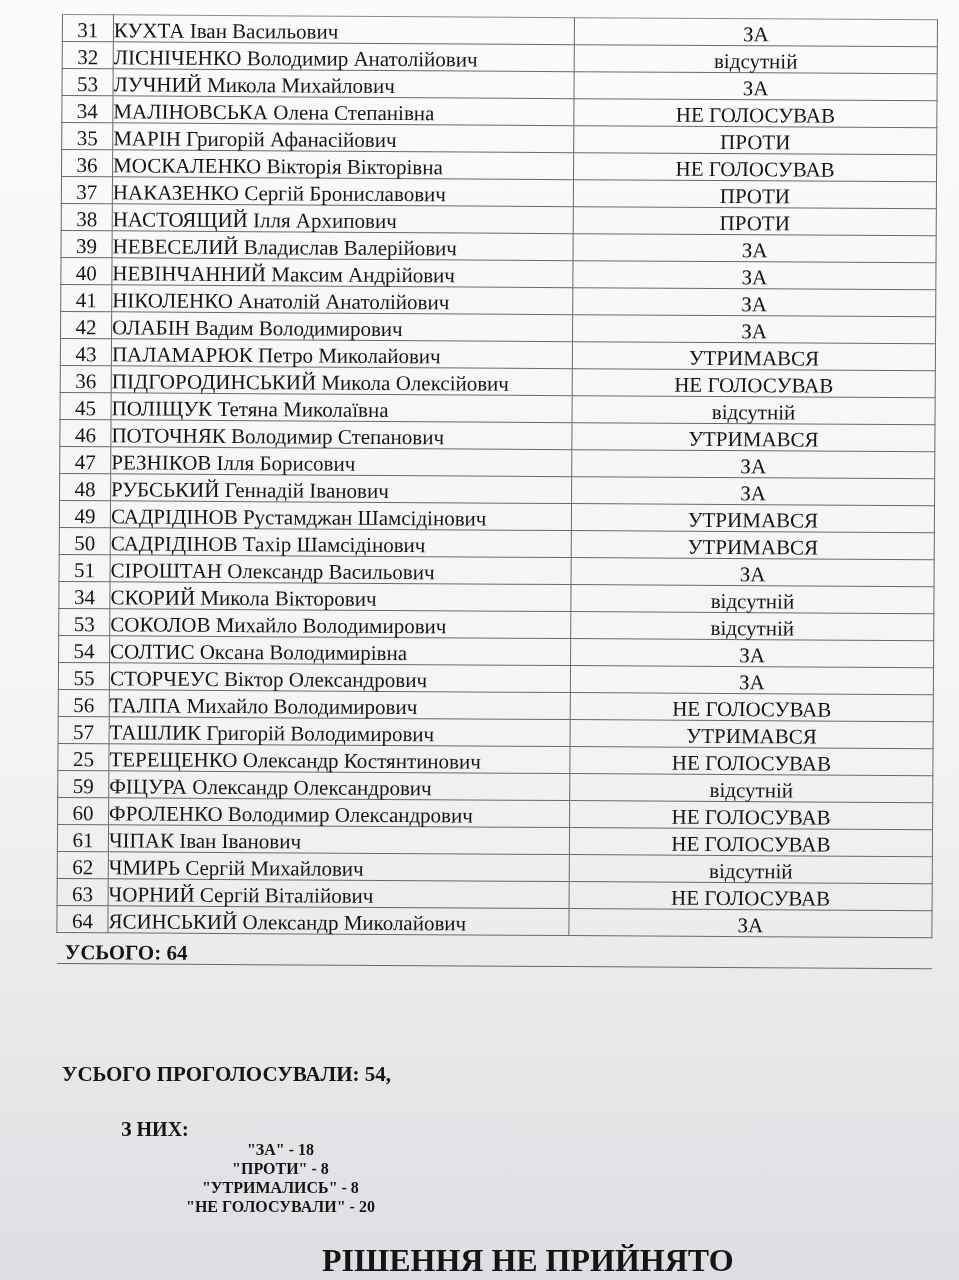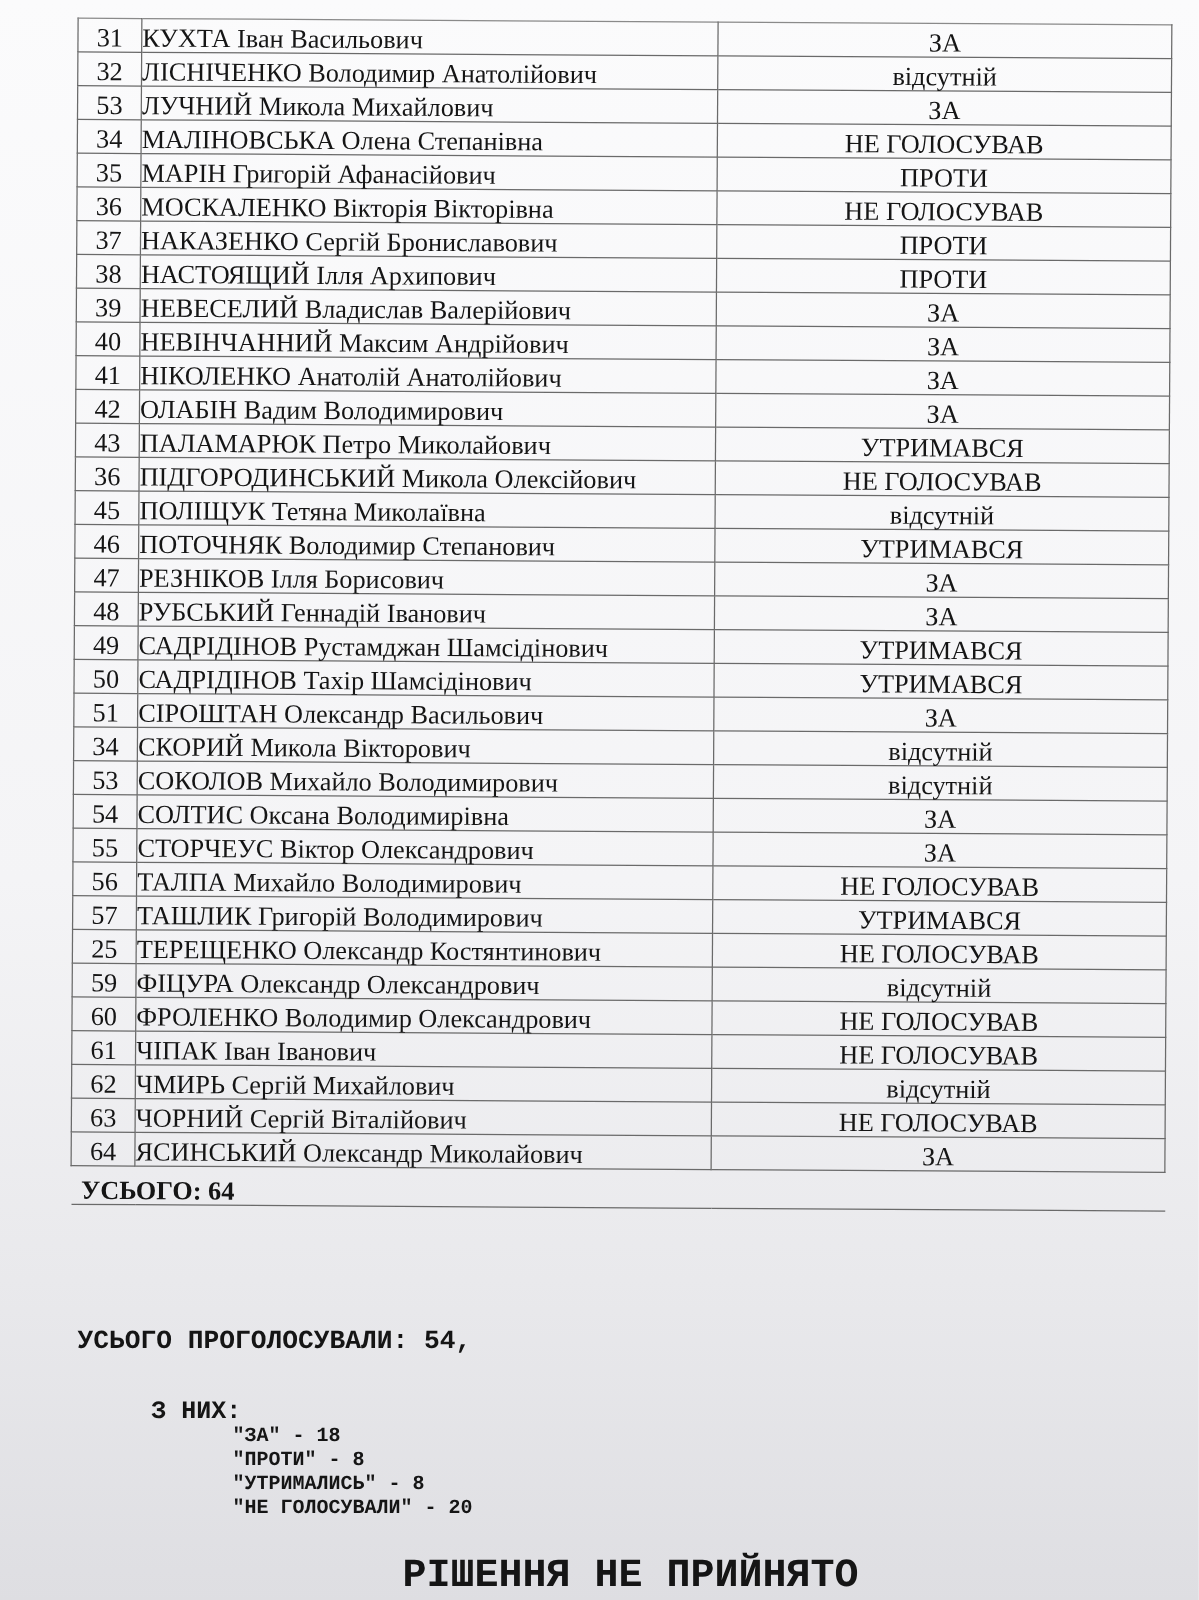--- a/index.html
+++ b/index.html
@@ -20,21 +20,21 @@
     table.votes td {
       border: 1px solid #6a6a6a;
       height: 26px; padding: 0 0 0 0; vertical-align: bottom;
       white-space: nowrap;
     }
     td.num { width: 50px; text-align: center; border-left: none; }
     td.name { width: 460px; padding-left: 10px; }
     td.vote { text-align: center; border-right: none; }
     tr.first td { border-top: 1px solid #8a8a8a; }
     tr.total td { height: 30px; font-weight: bold; font-size: 21px; padding-left: 8px; border-left: none; border-right: none;}
-    .summary { position: absolute; font-weight: bold; font-family: Liberation Mono, monospace; }
+    .summary { position: absolute; font-weight: bold; font-family: Liberation Serif, serif; text-align: center; }
     .s-total { left: 62px; top: 1062px; font-size: 21px; }
     .s-of { left: 121px; top: 1118px; font-size: 20px; }
     .s-list { left: 186px; top: 1140px; font-size: 16px; line-height: 19px; }
     .s-decision { left: 322px; top: 1242px; font-size: 32px; }
   </style>
 </head>
 <body>
 
 <div class="sheet">
   <table class="votes">

